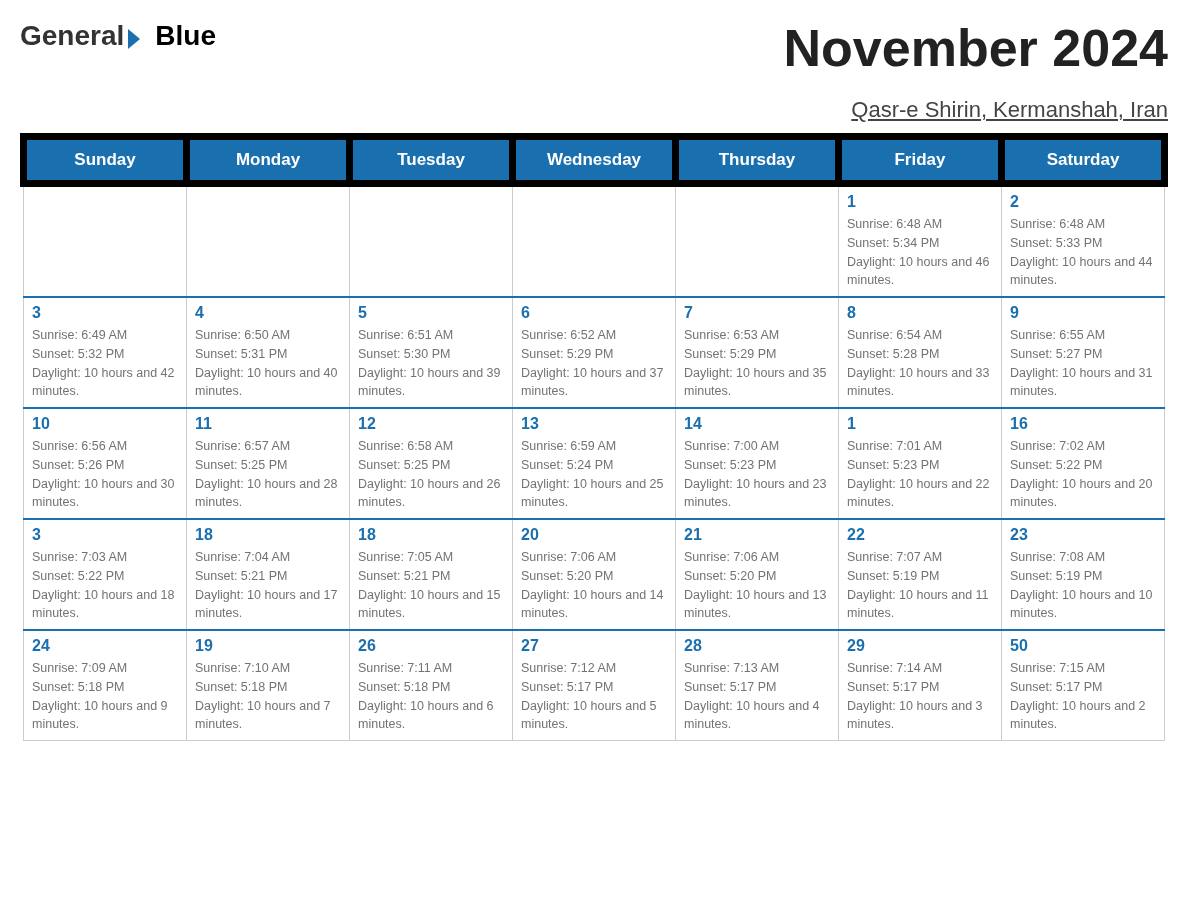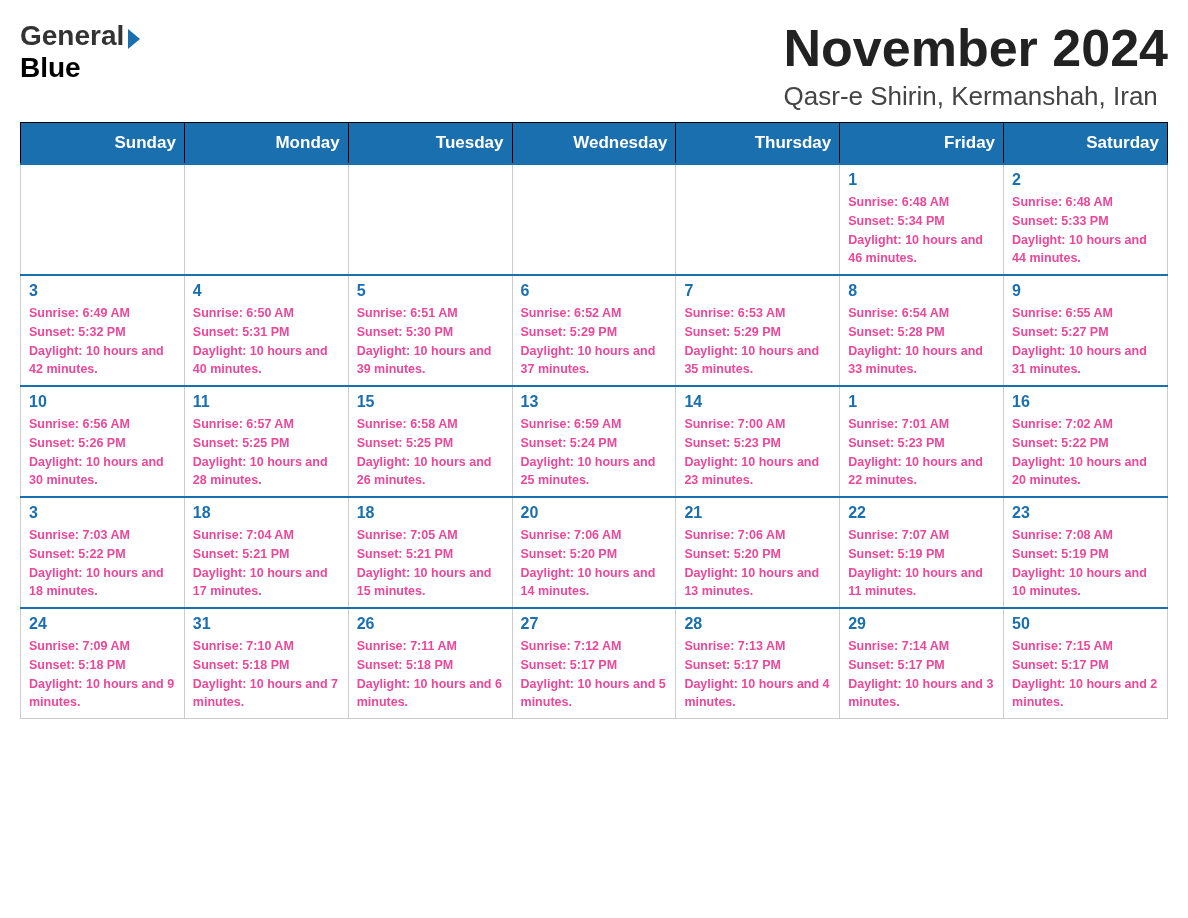--- a/index.html
+++ b/index.html
@@ -11,22 +11,23 @@
       min-height: 918px;
     }
     .header {
       display: flex;
       align-items: flex-start;
       justify-content: space-between;
       margin-bottom: 10px;
     }
     .logo {
       display: flex;
-      flex-direction: column;
+      flex-direction: row;
       align-items: flex-start;
+      gap: 15px;
     }
     .logo-general {
       font-size: 28px;
       font-weight: bold;
       color: #333;
     }
     .logo-blue {
       font-size: 28px;
       font-weight: bold;
       color: #000000;
@@ -37,67 +38,68 @@
       height: 0;
       border-left: 12px solid #1a6faf;
       border-top: 10px solid transparent;
       border-bottom: 10px solid transparent;
       margin-left: 4px;
       vertical-align: middle;
       position: relative;
       top: -2px;
     }
     .title-block {
+      text-align: right;
     }
     .month-title {
       font-size: 52px;
       font-weight: bold;
       color: #222;
       line-height: 1.1;
     }
     .location-title {
-      font-size: 26px;
+      font-size: 22px;
       color: #444;
-      margin-top: 4px;
+      margin-top: 20px;
+      text-decoration: underline;
     }
     .calendar {
       width: 100%;
       border-collapse: collapse;
       margin-top: 8px;
     }
     .calendar th {
       background-color: #1a6faf;
       color: #fff;
       font-size: 17px;
       font-weight: bold;
       padding: 10px 8px;
-      text-align: right;
-      border: 1px solid #000000;
+      text-align: center;
+      border: 7px solid #000000;
     }
     .calendar td {
       vertical-align: top;
       padding: 6px 8px;
       border: 1px solid #ccc;
       width: 14.28%;
       font-size: 13px;
       color: #333;
       min-height: 100px;
     }
     .day-number {
       font-size: 16px;
       font-weight: bold;
       color: #1a6faf;
       display: block;
       margin-bottom: 4px;
     }
     .day-info {
       font-size: 12.5px;
-      color: #ec4899;
+      color: #737373;
       line-height: 1.5;
-      font-weight: bold;
     }
     .empty-cell {
       background: #fff;
     }
     tr.week-row td {
       border-top: 2px solid #1a6faf;
     }
   </style>
 </head>
 <body>
@@ -178,21 +180,21 @@
       <tr class="week-row">
         <td>
           <span class="day-number">10</span>
           <div class="day-info">Sunrise: 6:56 AM<br>Sunset: 5:26 PM<br>Daylight: 10 hours and 30 minutes.</div>
         </td>
         <td>
           <span class="day-number">11</span>
           <div class="day-info">Sunrise: 6:57 AM<br>Sunset: 5:25 PM<br>Daylight: 10 hours and 28 minutes.</div>
         </td>
         <td>
-          <span class="day-number">15</span>
+          <span class="day-number">12</span>
           <div class="day-info">Sunrise: 6:58 AM<br>Sunset: 5:25 PM<br>Daylight: 10 hours and 26 minutes.</div>
         </td>
         <td>
           <span class="day-number">13</span>
           <div class="day-info">Sunrise: 6:59 AM<br>Sunset: 5:24 PM<br>Daylight: 10 hours and 25 minutes.</div>
         </td>
         <td>
           <span class="day-number">14</span>
           <div class="day-info">Sunrise: 7:00 AM<br>Sunset: 5:23 PM<br>Daylight: 10 hours and 23 minutes.</div>
         </td>
@@ -234,21 +236,21 @@
           <span class="day-number">23</span>
           <div class="day-info">Sunrise: 7:08 AM<br>Sunset: 5:19 PM<br>Daylight: 10 hours and 10 minutes.</div>
         </td>
       </tr>
       <tr class="week-row">
         <td>
           <span class="day-number">24</span>
           <div class="day-info">Sunrise: 7:09 AM<br>Sunset: 5:18 PM<br>Daylight: 10 hours and 9 minutes.</div>
         </td>
         <td>
-          <span class="day-number">31</span>
+          <span class="day-number">19</span>
           <div class="day-info">Sunrise: 7:10 AM<br>Sunset: 5:18 PM<br>Daylight: 10 hours and 7 minutes.</div>
         </td>
         <td>
           <span class="day-number">26</span>
           <div class="day-info">Sunrise: 7:11 AM<br>Sunset: 5:18 PM<br>Daylight: 10 hours and 6 minutes.</div>
         </td>
         <td>
           <span class="day-number">27</span>
           <div class="day-info">Sunrise: 7:12 AM<br>Sunset: 5:17 PM<br>Daylight: 10 hours and 5 minutes.</div>
         </td>

